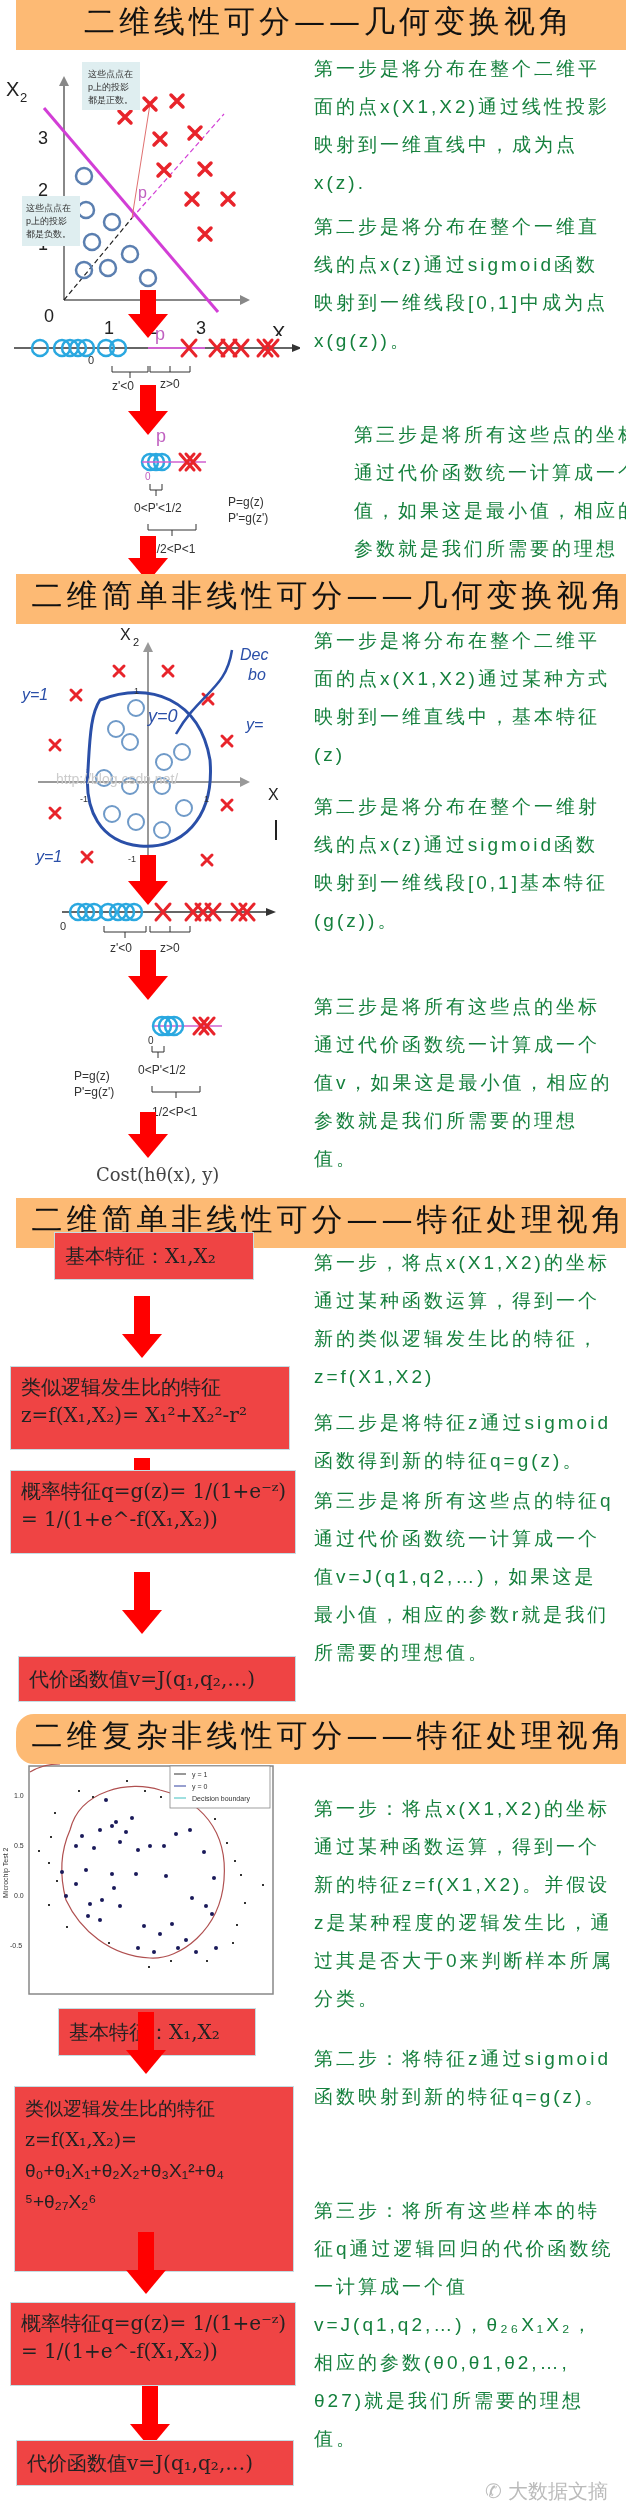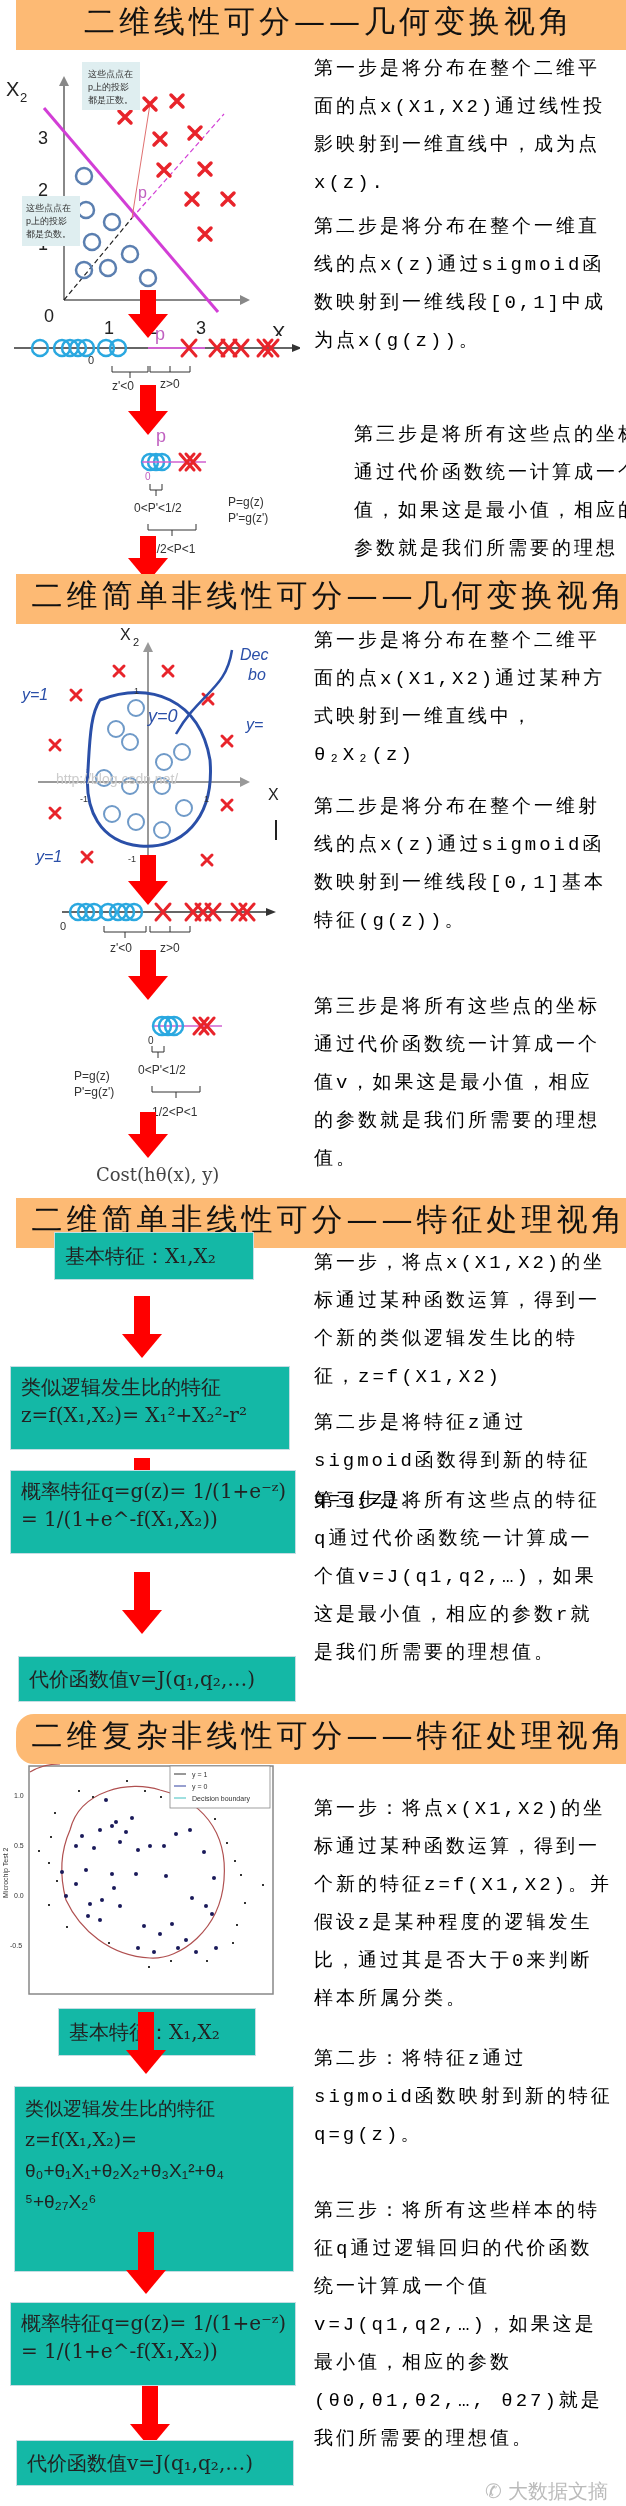--- a/index.html
+++ b/index.html
@@ -1,19 +1,19 @@
 <!DOCTYPE html>
 <html><head>
 <meta charset="utf-8">
 <style>
   * { box-sizing: border-box; margin: 0; padding: 0; }
   body { width: 626px; height: 2506px; background: #ffffff; font-family: "DejaVu Sans", sans-serif; position: relative; overflow: hidden; }
   .hdr { position: absolute; left: 16px; width: 626px; background: #fdba74; color: #111; font-family: "DejaVu Serif", serif; font-size: 31px; letter-spacing: 4px; text-align: center; white-space: nowrap; line-height: 42px; height: 50px; }
-  .step { position: absolute; left: 314px; width: 300px; font-family: Liberation Mono, monospace; font-size: 19px; line-height: 38px; color: #000000; letter-spacing: 3px; white-space: pre-line; }
-  .box { position: absolute; background: #14b8a6; border: 1px solid #c5dde3; font-family: "DejaVu Serif", serif; color: #222; font-size: 20px; line-height: 28px; padding: 6px 10px; white-space: nowrap; }
+  .step { position: absolute; left: 314px; width: 300px; font-family: Liberation Sans, sans-serif; font-size: 19px; line-height: 38px; color: #15803d; letter-spacing: 3px; white-space: pre-line; }
+  .box { position: absolute; background: #ef4444; border: 1px solid #c5dde3; font-family: "DejaVu Serif", serif; color: #222; font-size: 20px; line-height: 28px; padding: 6px 10px; white-space: nowrap; }
   .arrow { position: absolute; width: 40px; }
   .arrow .shaft { position: absolute; left: 12px; top: 0; width: 16px; background: #f00; }
   .arrow .head { position: absolute; left: 0; width: 0; height: 0; border-left: 20px solid transparent; border-right: 20px solid transparent; border-top: 24px solid #f00; }
   .watermark { position: absolute; right: 18px; top: 2478px; font-size: 20px; color: #bbb; font-family: "DejaVu Sans", sans-serif; }
   svg text { font-family: "Liberation Sans", sans-serif; }
   .cost { font-family: "DejaVu Serif", serif; font-size: 18px; color: #444; position: absolute; }
 </style>
 </head>
 <body>
 
@@ -245,21 +245,21 @@
 <div class="arrow" style="left:128px;top:950px;height:52px;">
     <div class="shaft" style="height:28px;"></div>
     <div class="head" style="top:26px;"></div>
   </div>
 <div class="arrow" style="left:128px;top:1112px;height:48px;">
     <div class="shaft" style="height:24px;"></div>
     <div class="head" style="top:22px;"></div>
   </div>
 <div class="cost" style="left:96px;top:1164px;">Cost(hθ(x), y)</div>
 
-<div class="step" style="top:622px;">第一步是将分布在整个二维平面的点x(X1,X2)通过某种方式映射到一维直线中，θ₂X₂(z)</div>
+<div class="step" style="top:622px;">第一步是将分布在整个二维平面的点x(X1,X2)通过某种方式映射到一维直线中，基本特征(z)</div>
 <div class="step" style="top:788px;">第二步是将分布在整个一维射线的点x(z)通过sigmoid函数映射到一维线段[0,1]基本特征(g(z))。</div>
 <div class="step" style="top:988px;">第三步是将所有这些点的坐标通过代价函数统一计算成一个值v，如果这是最小值，相应的参数就是我们所需要的理想值。</div>
 
 <div class="hdr" style="top:1198px;">二维简单非线性可分——特征处理视角</div>
 
 <div class="box" style="left:54px;top:1232px;width:200px;height:48px;padding-top:9px;">基本特征：X₁,X₂</div>
 <div class="arrow" style="left:122px;top:1296px;height:64px;">
     <div class="shaft" style="height:40px;"></div>
     <div class="head" style="top:38px;"></div>
   </div>
@@ -394,17 +394,17 @@
   <div>= 1/(1+e^-f(X₁,X₂))</div>
 </div>
 <div class="arrow" style="left:130px;top:2386px;height:64px;">
     <div class="shaft" style="height:40px;"></div>
     <div class="head" style="top:38px;"></div>
   </div>
 <div class="box" style="left:16px;top:2440px;width:278px;height:46px;padding-top:8px;">代价函数值v=J(q₁,q₂,…)</div>
 
 <div class="step" style="top:1790px;">第一步：将点x(X1,X2)的坐标通过某种函数运算，得到一个新的特征z=f(X1,X2)。并假设z是某种程度的逻辑发生比，通过其是否大于0来判断样本所属分类。</div>
 <div class="step" style="top:2040px;">第二步：将特征z通过sigmoid函数映射到新的特征q=g(z)。</div>
-<div class="step" style="top:2192px;">第三步：将所有这些样本的特征q通过逻辑回归的代价函数统一计算成一个值v=J(q1,q2,…)，如果这是最小值，相应的参数(θ0,θ1,θ2,…, θ27)就是我们所需要的理想值。</div>
+<div class="step" style="top:2192px;">第三步：将所有这些样本的特征q通过逻辑回归的代价函数统一计算成一个值v=J(q1,q2,…)，θ₂₆X₁X₂，相应的参数(θ0,θ1,θ2,…, θ27)就是我们所需要的理想值。</div>
 
 <div class="watermark">
   <span>✆ </span><span>大数据文摘</span>
 </div>
 
 </body></html>

